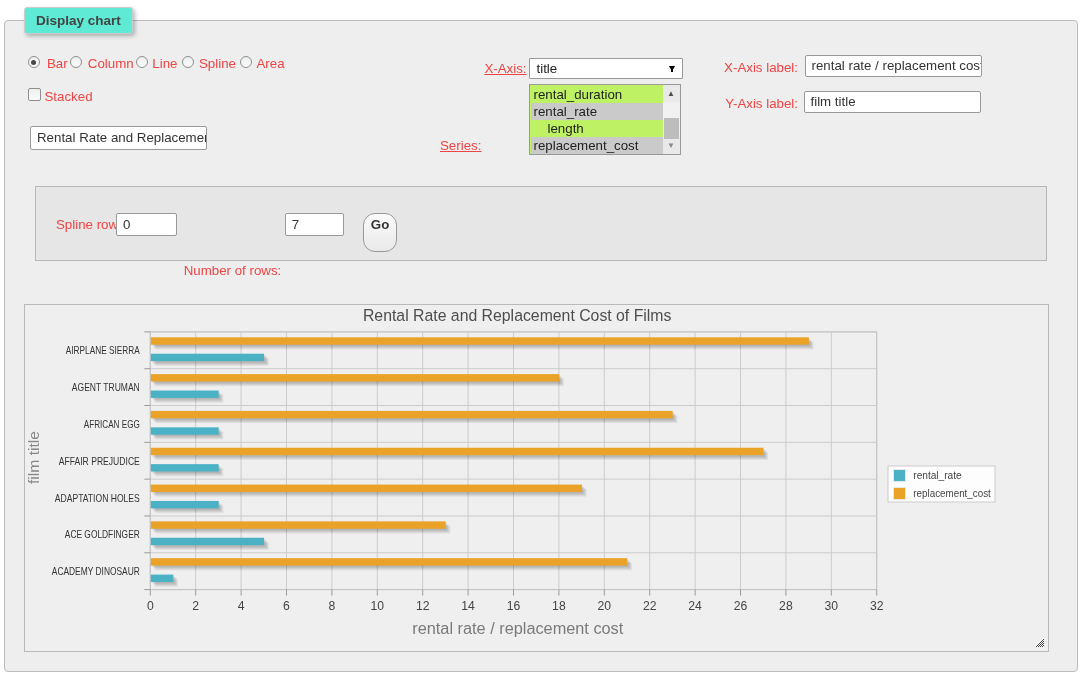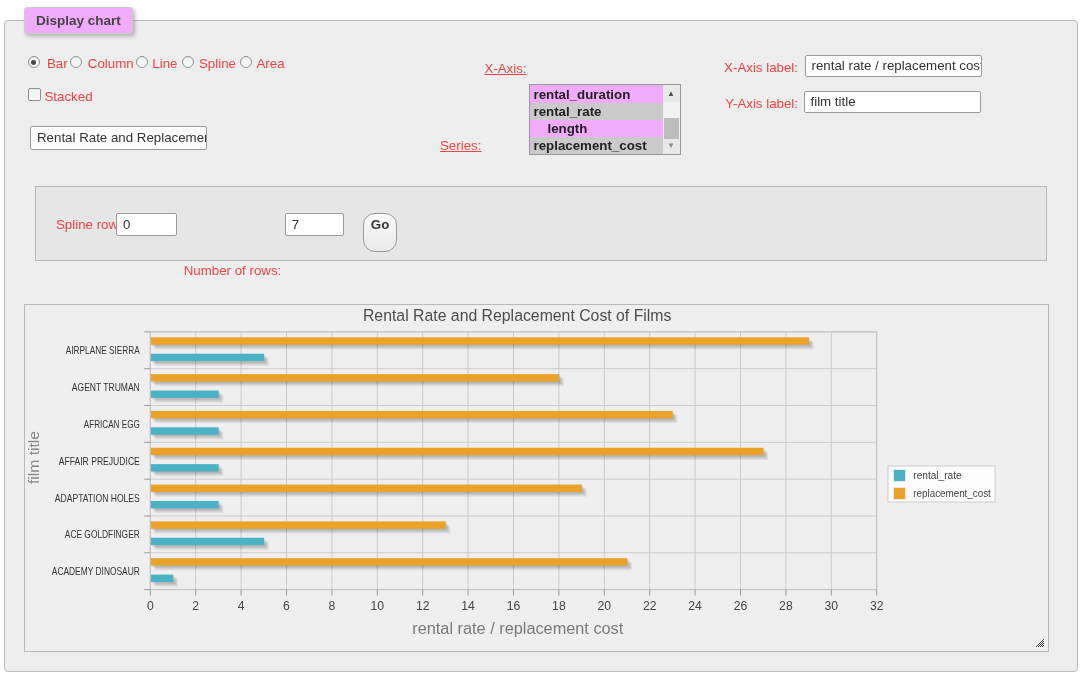--- a/index.html
+++ b/index.html
@@ -3,44 +3,50 @@
 html,body{margin:0;padding:0;background:#fff;font-family:"Liberation Sans",sans-serif;}
 #page{position:relative;width:1081px;height:681px;overflow:hidden;}
 .lbl{position:absolute;font-size:13.3px;color:#ef4444;white-space:nowrap;}
 .tin{position:absolute;background:#fff;border:1px solid #999;border-radius:2px;font-size:13.3px;color:#333;white-space:nowrap;overflow:hidden;box-sizing:border-box;}
 </style></head>
 <body>
 <div id="page">
 
 <div style="position:absolute;left:4px;top:20px;width:1074px;height:652px;box-sizing:border-box;background:#eee;border:1px solid #bcbcbc;border-radius:4px;"></div>
 
-<div style="position:absolute;left:24px;top:7px;height:25px;line-height:25px;background:#f0abfc;border:1px solid #ccc;border-radius:3px;padding:0 11px;font-size:13.5px;font-weight:bold;color:#444;box-shadow:2px 2px 4px rgba(0,0,0,0.28);">Display chart</div>
+<div style="position:absolute;left:24px;top:7px;height:25px;line-height:25px;background:#5eead4;border:1px solid #ccc;border-radius:3px;padding:0 11px;font-size:13.5px;font-weight:bold;color:#444;box-shadow:2px 2px 4px rgba(0,0,0,0.28);">Display chart</div>
 
 <span style="position:absolute;left:27.8px;top:56.2px;width:10px;height:10px;border:1px solid #8e8e8e;border-radius:50%;background:linear-gradient(#eef0f0,#fafbfb);">
       <span style="position:absolute;left:2.5px;top:2.5px;width:5px;height:5px;border-radius:50%;background:#474747;"></span>
     </span>
     <div class="lbl" style="left:46.9px;top:56px;">Bar</div>
     <span style="position:absolute;left:70.1px;top:56.2px;width:10px;height:10px;border:1px solid #8e8e8e;border-radius:50%;background:linear-gradient(#eef0f0,#fafbfb);"></span>
     <div class="lbl" style="left:87.8px;top:56px;">Column</div>
     <span style="position:absolute;left:135.5px;top:56.2px;width:10px;height:10px;border:1px solid #8e8e8e;border-radius:50%;background:linear-gradient(#eef0f0,#fafbfb);"></span>
     <div class="lbl" style="left:152.3px;top:56px;">Line</div>
     <span style="position:absolute;left:182.2px;top:56.2px;width:10px;height:10px;border:1px solid #8e8e8e;border-radius:50%;background:linear-gradient(#eef0f0,#fafbfb);"></span>
     <div class="lbl" style="left:199.0px;top:56px;">Spline</div>
     <span style="position:absolute;left:239.7px;top:56.2px;width:10px;height:10px;border:1px solid #8e8e8e;border-radius:50%;background:linear-gradient(#eef0f0,#fafbfb);"></span>
     <div class="lbl" style="left:256.5px;top:56px;">Area</div>
 
 <span style="position:absolute;left:28px;top:88px;width:11px;height:11px;border:1px solid #8e8e8e;border-radius:2px;background:linear-gradient(#eef0f0,#fafbfb);"></span>
 <div class="lbl" style="left:44.5px;top:89px;">Stacked</div>
 
 <div class="tin" style="left:30px;top:125.5px;width:177px;height:24px;line-height:22px;padding-left:6px;">Rental Rate and Replacement Cost of Films</div>
 
 <div class="lbl" style="left:440px;top:57.5px;width:86.5px;height:21.5px;line-height:21.5px;text-align:right;text-decoration:underline;">X-Axis:</div>
+<div style="position:absolute;left:528.5px;top:57.5px;width:154px;height:21.5px;box-sizing:border-box;background:#fff;border:1px solid #999;border-radius:1px;">
+  <span style="position:absolute;left:7px;top:2px;font-size:13.3px;color:#222;">title</span>
+  <svg width="10" height="10" style="position:absolute;right:3.6px;top:7.4px;" viewBox="0 0 10 10">
+        <path d="M0.9 0 L7.1 0 L5 3.4 L5 6 L3 6 L3 3.4 Z" fill="#000"></path>
+      </svg>
+</div>
 
 <div class="lbl" style="left:440px;top:137.5px;width:85.5px;text-decoration:underline;">Series:</div>
-<div style="position:absolute;left:528.5px;top:84px;width:152px;height:71px;box-sizing:border-box;background:#f0abfc;border:1px solid #999;font-size:13.3px;color:#222;font-weight:bold;">
+<div style="position:absolute;left:528.5px;top:84px;width:152px;height:71px;box-sizing:border-box;background:#bef264;border:1px solid #999;font-size:13.3px;color:#222;">
   <div style="position:absolute;left:1px;top:1px;right:17px;height:17px;line-height:17px;padding-left:3px;">rental_duration</div>
   <div style="position:absolute;left:1px;top:18px;right:17px;height:17px;line-height:17px;padding-left:3px;background:#cacaca;">rental_rate</div>
   <div style="position:absolute;left:1px;top:35px;right:17px;height:17px;line-height:17px;padding-left:17px;">length</div>
   <div style="position:absolute;left:1px;top:52px;right:17px;height:17px;line-height:17px;padding-left:3px;background:#cacaca;">replacement_cost</div>
 
   <div style="position:absolute;top:0;right:0;width:17px;height:69px;background:#f1f1f1;">
     <div style="position:absolute;top:0;left:0;width:17px;height:17px;background:#e9e9e9;text-align:center;line-height:17px;font-size:8px;color:#505050;">▲</div>
     <div style="position:absolute;bottom:0;left:0;width:17px;height:17px;background:#e9e9e9;text-align:center;line-height:17px;font-size:8px;color:#8a8a8a;">▼</div>
     <div style="position:absolute;top:33px;left:1px;width:15px;height:21px;background:#bdbdbd;"></div>
   </div>

